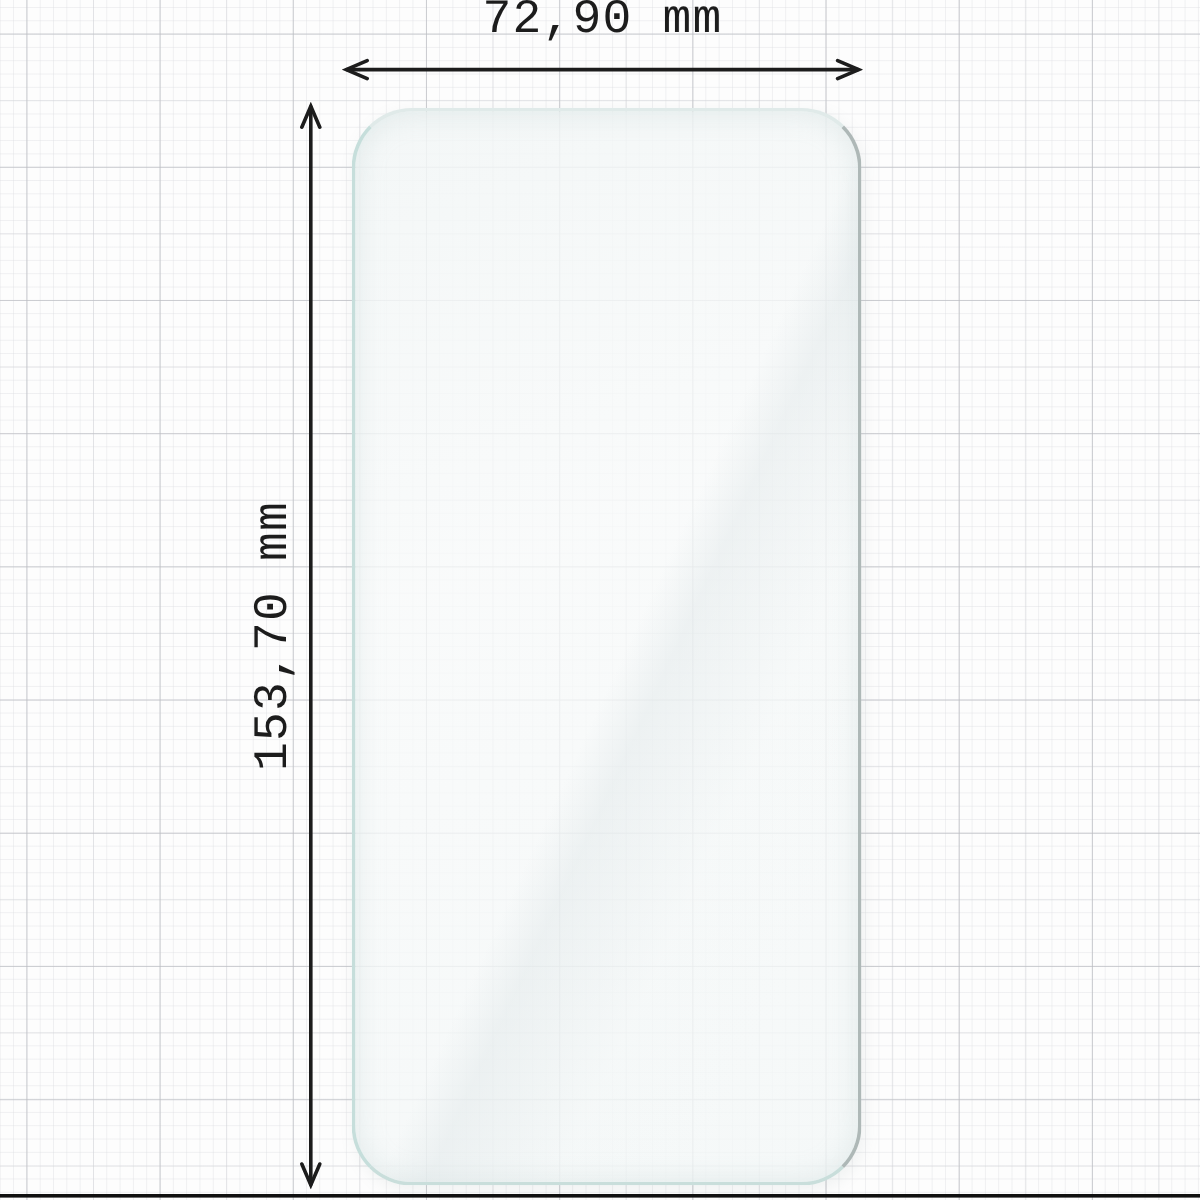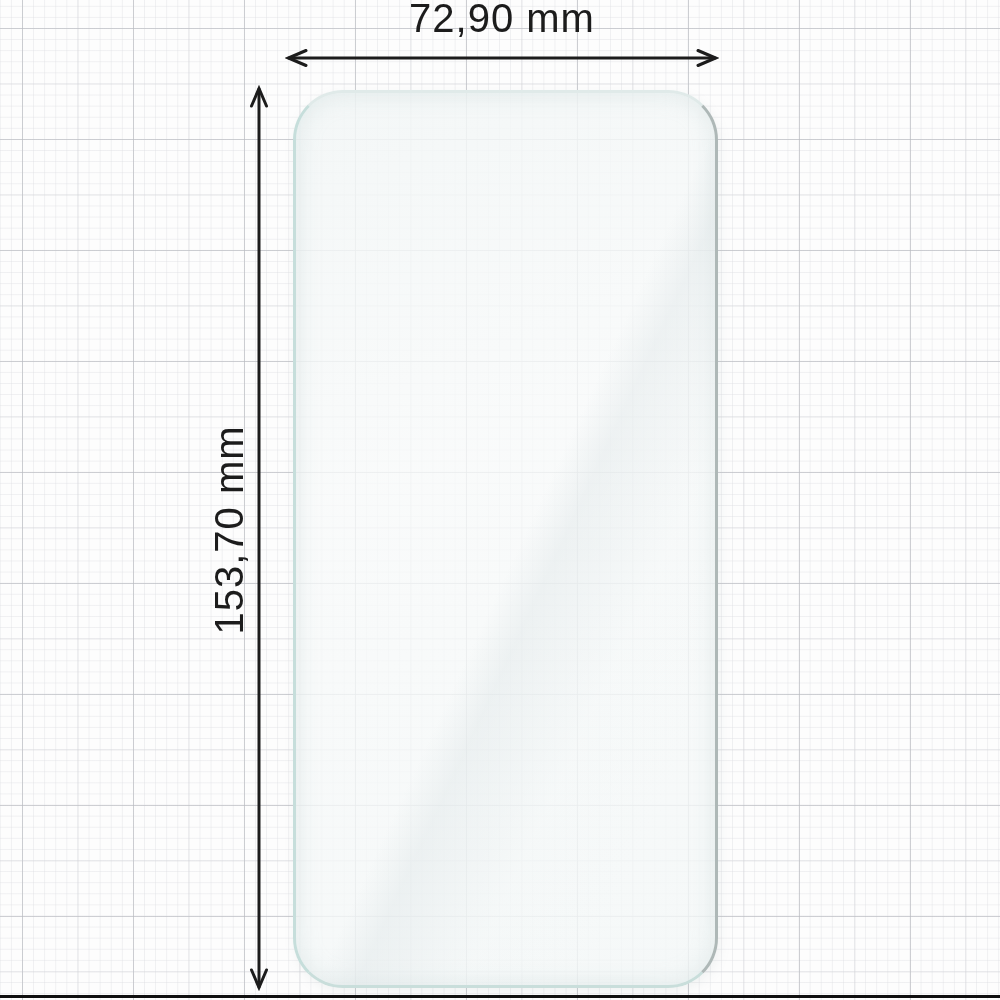--- a/index.html
+++ b/index.html
@@ -26,20 +26,21 @@
       linear-gradient(to bottom, rgba(222,223,227,0.45) 1px, transparent 1px);
     background-size:
       111px 111px, 111px 111px,
       55.5px 55.5px, 55.5px 55.5px,
       11.1px 11.1px, 11.1px 11.1px;
     background-position:
       22px 28px, 22px 28px,
       22px 28px, 22px 28px,
       22px 28px, 22px 28px;
     overflow: hidden;
+    font-family: Liberation Mono, monospace;
   }
 
   
   .glass {
     position: absolute;
     left: 293px;
     top: 90px;
     width: 425px;
     height: 898px;
     box-sizing: border-box;

